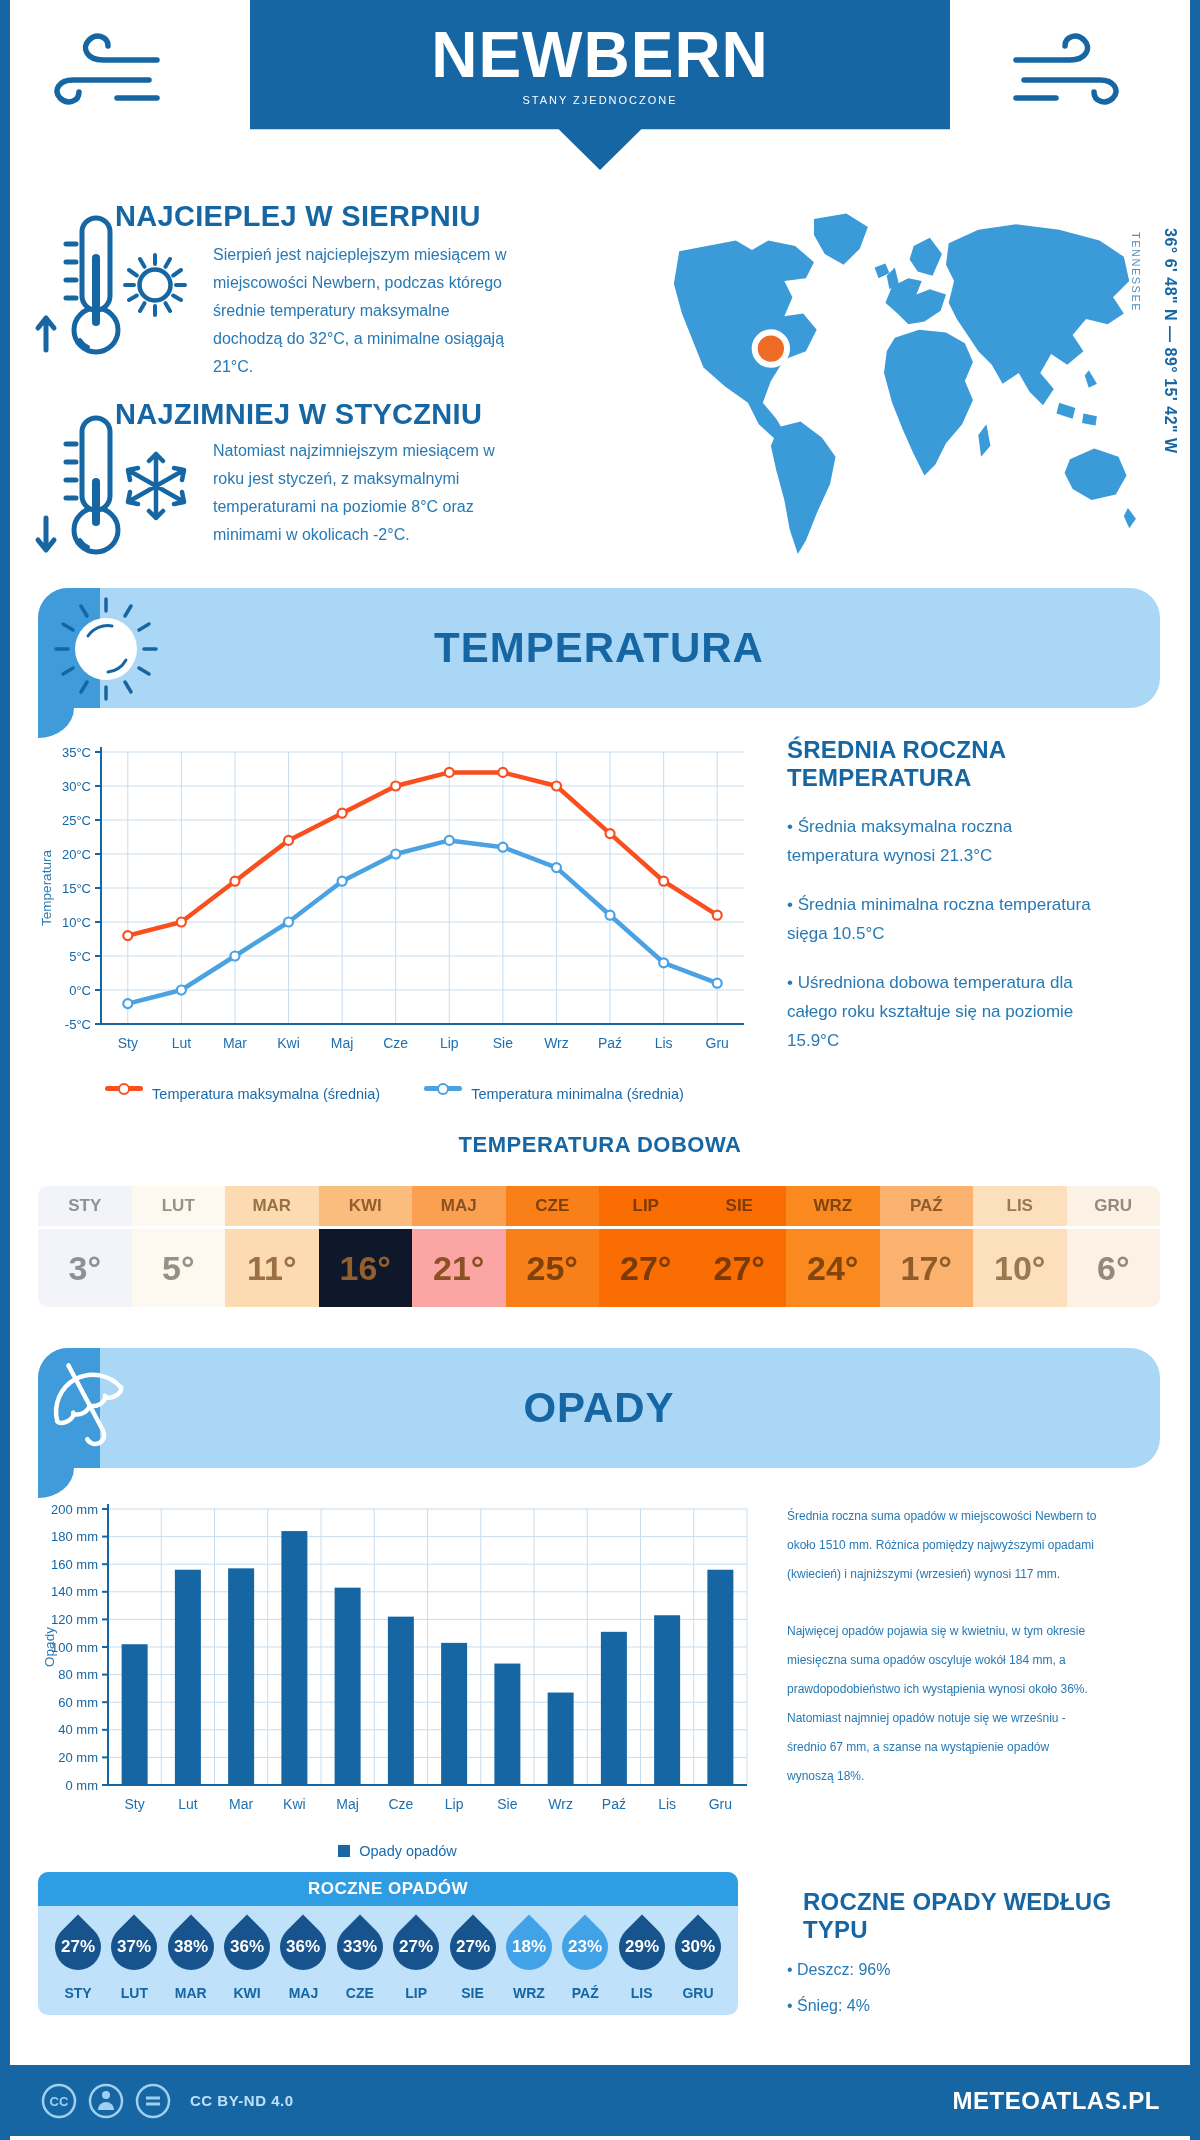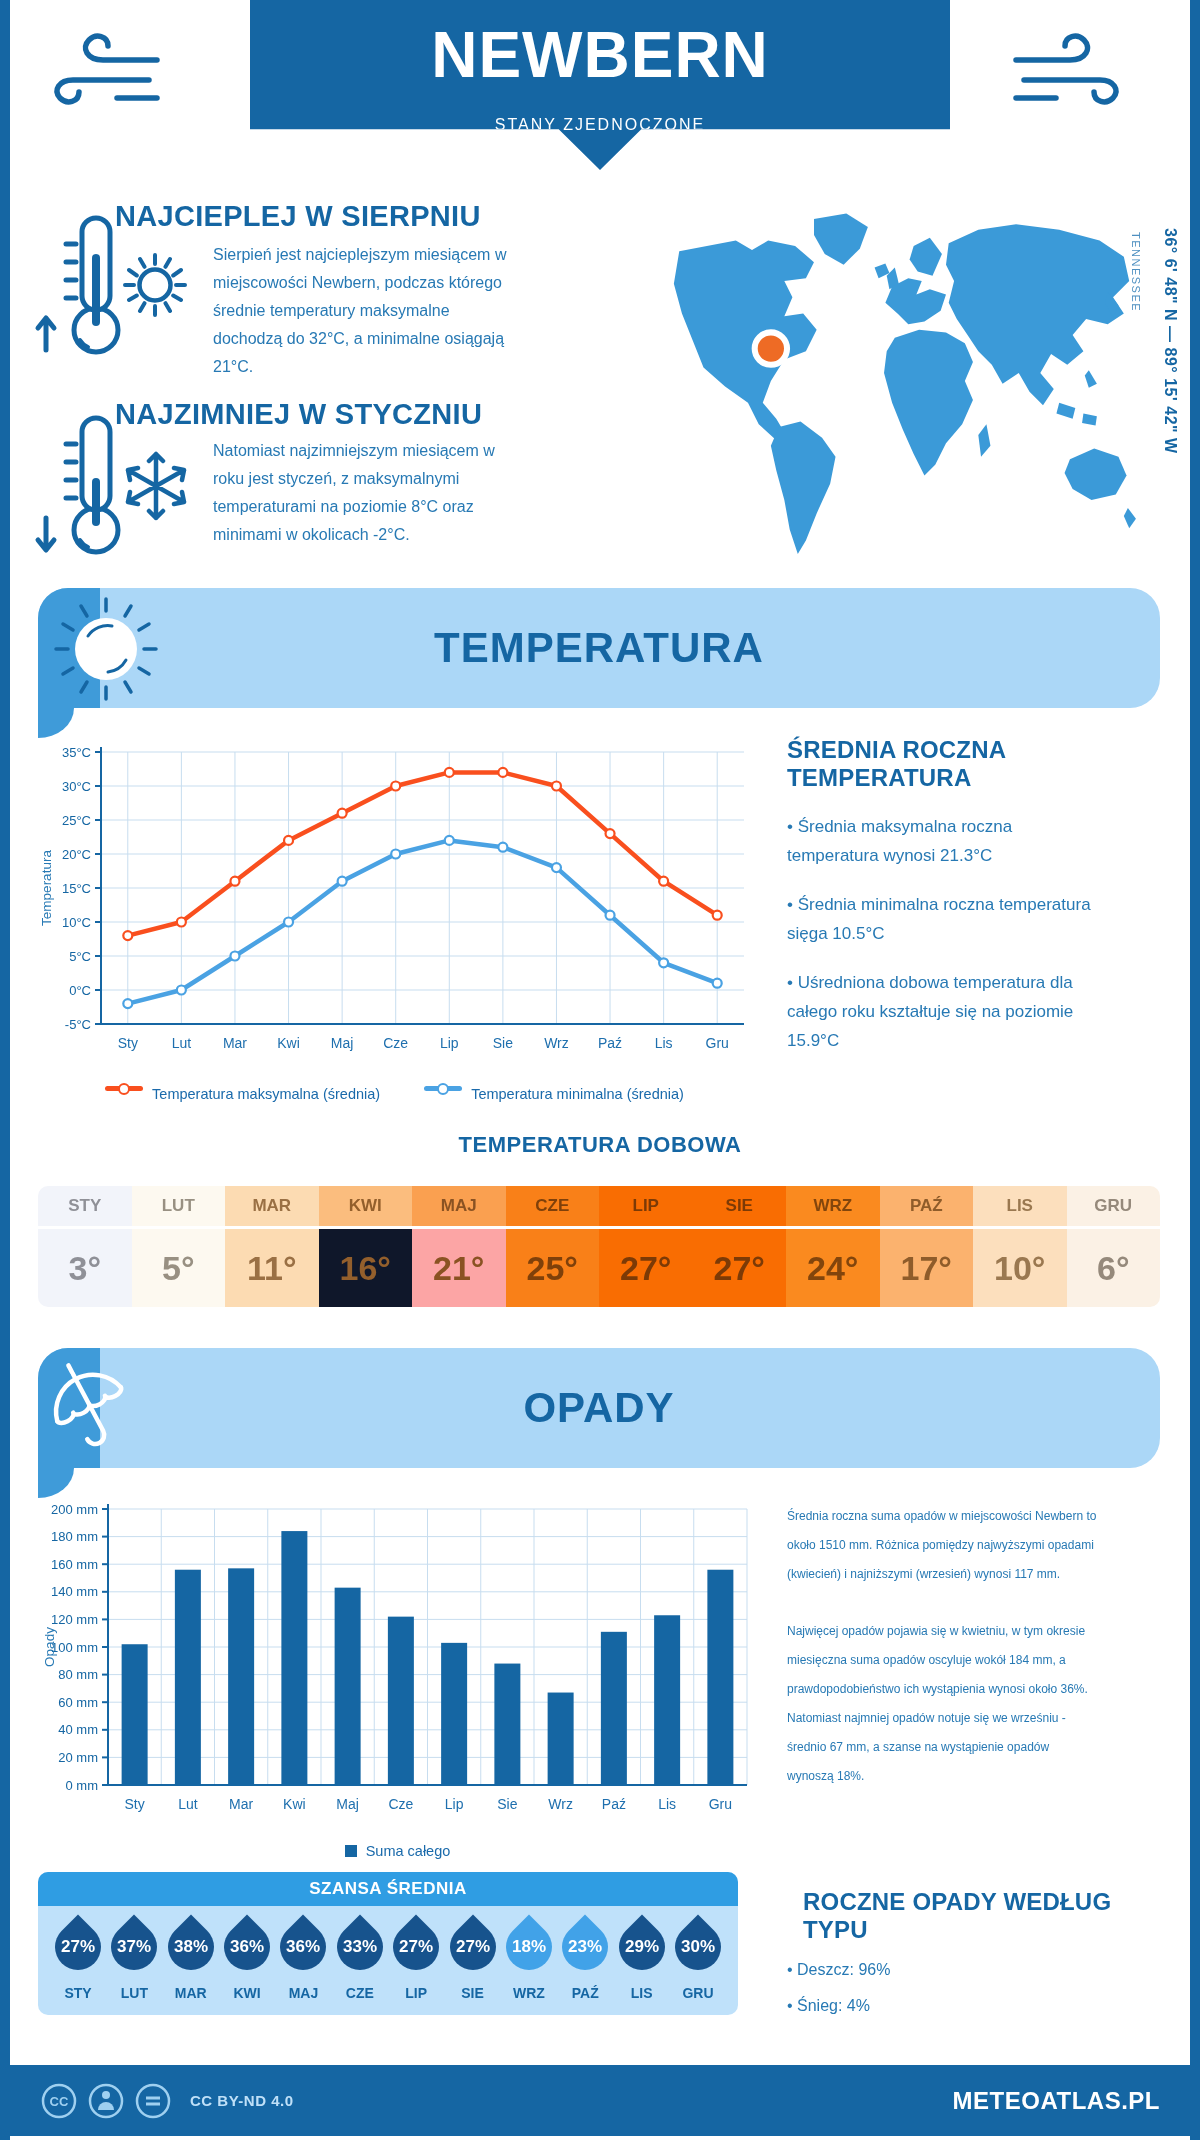--- a/index.html
+++ b/index.html
@@ -6,21 +6,21 @@
   .page{position:relative;width:1200px;height:2140px;background:#fff;margin:0 auto;
         font-family:"Liberation Sans",sans-serif;overflow:hidden;}
   .edge{position:absolute;top:0;bottom:0;width:10px;background:#1566a3;z-index:5;}
   .edge.l{left:0}.edge.r{right:0}
 
   
   .ribbon{position:absolute;left:250px;top:0;width:700px;height:170px;background:#1566a3;
           clip-path:polygon(0 0,100% 0,100% 76%,55.9% 76%,50% 100%,44.1% 76%,0 76%);
           color:#fff;text-align:center;z-index:2;}
   .ribbon .t{position:absolute;left:0;right:0;top:18px;font-size:64px;font-weight:bold;letter-spacing:1px;}
-  .ribbon .s{position:absolute;left:0;right:0;top:116px;font-size:16px;letter-spacing:2px;}
+  .ribbon .s{position:absolute;left:0;right:0;top:94px;font-size:11px;letter-spacing:2px;}
   .wind{position:absolute;top:30px;}
   .wind.l{left:45px}.wind.r{left:1008px}
 
   
   .hl-head{position:absolute;left:115px;font-size:29px;font-weight:bold;color:#1566a3;letter-spacing:.3px;}
   .hl-text{position:absolute;left:213px;width:300px;font-size:16px;line-height:28px;color:#2779b4;}
   .ico{position:absolute;}
 
   
   .map{position:absolute;left:655px;top:200px;}
@@ -428,35 +428,35 @@
         <rect x="347.875" y="119.64" width="26" height="168.36" fill="#1566a3"></rect>
         <rect x="401.125" y="145.85999999999999" width="26" height="142.14000000000001" fill="#1566a3"></rect>
         <rect x="454.375" y="166.56" width="26" height="121.44" fill="#1566a3"></rect>
         <rect x="507.625" y="195.54000000000002" width="26" height="92.45999999999998" fill="#1566a3"></rect>
         <rect x="560.875" y="134.82" width="26" height="153.18" fill="#1566a3"></rect>
         <rect x="614.125" y="118.26" width="26" height="169.74" fill="#1566a3"></rect>
         <rect x="667.375" y="72.72" width="26" height="215.28" fill="#1566a3"></rect>
       </svg></div>
   <div class="legend legend-bar">
     <span class="sq"></span>
-    <span>Suma całego</span>
+    <span>Opady opadów</span>
   </div>
 
   <div class="ptext">
     <p>Średnia roczna suma opadów w miejscowości Newbern to około 1510 mm. Różnica pomiędzy najwyższymi opadami (kwiecień) i najniższymi (wrzesień) wynosi 117 mm.</p>
     <p>Najwięcej opadów pojawia się w kwietniu, w tym okresie miesięczna suma opadów oscyluje wokół 184 mm, a prawdopodobieństwo ich wystąpienia wynosi około 36%. Natomiast najmniej opadów notuje się we wrześniu - średnio 67 mm, a szanse na wystąpienie opadów wynoszą 18%.</p>
   </div>
   <div class="rtype">
     <h3>ROCZNE OPADY WEDŁUG TYPU</h3>
     <p>• Deszcz: 96%</p>
     <p>• Śnieg: 4%</p>
   </div>
 
   <div class="chance">
-    <div class="bar">SZANSA ŚREDNIA</div>
+    <div class="bar">ROCZNE OPADÓW</div>
     <div class="drops">
       <div class="dropcol">
           <div class="drop" style="background:#17538d">
             <span>27%</span>
           </div>
           <div class="drop-month">STY</div>
         </div>
       <div class="dropcol">
           <div class="drop" style="background:#17538d">
             <span>37%</span>

